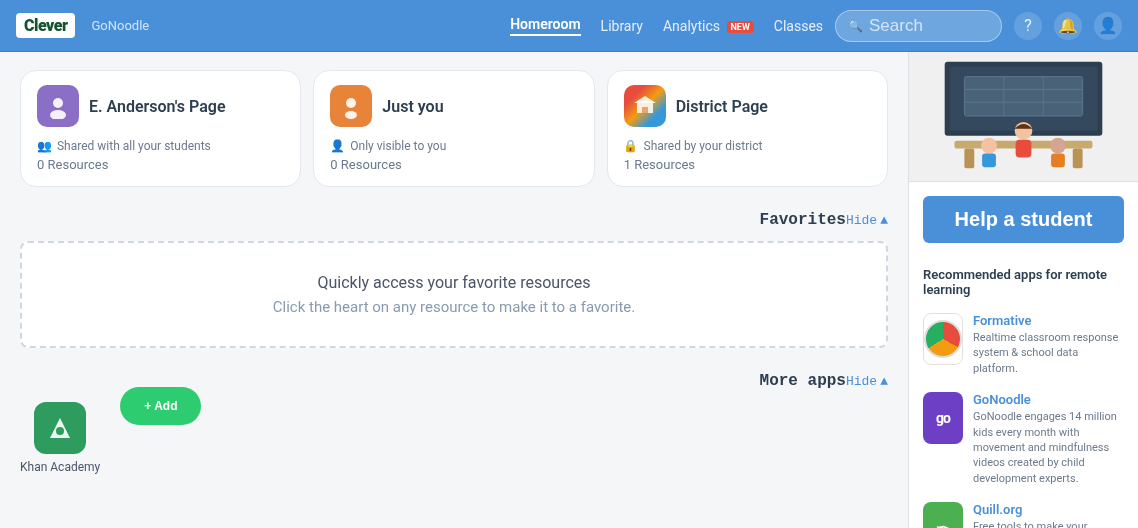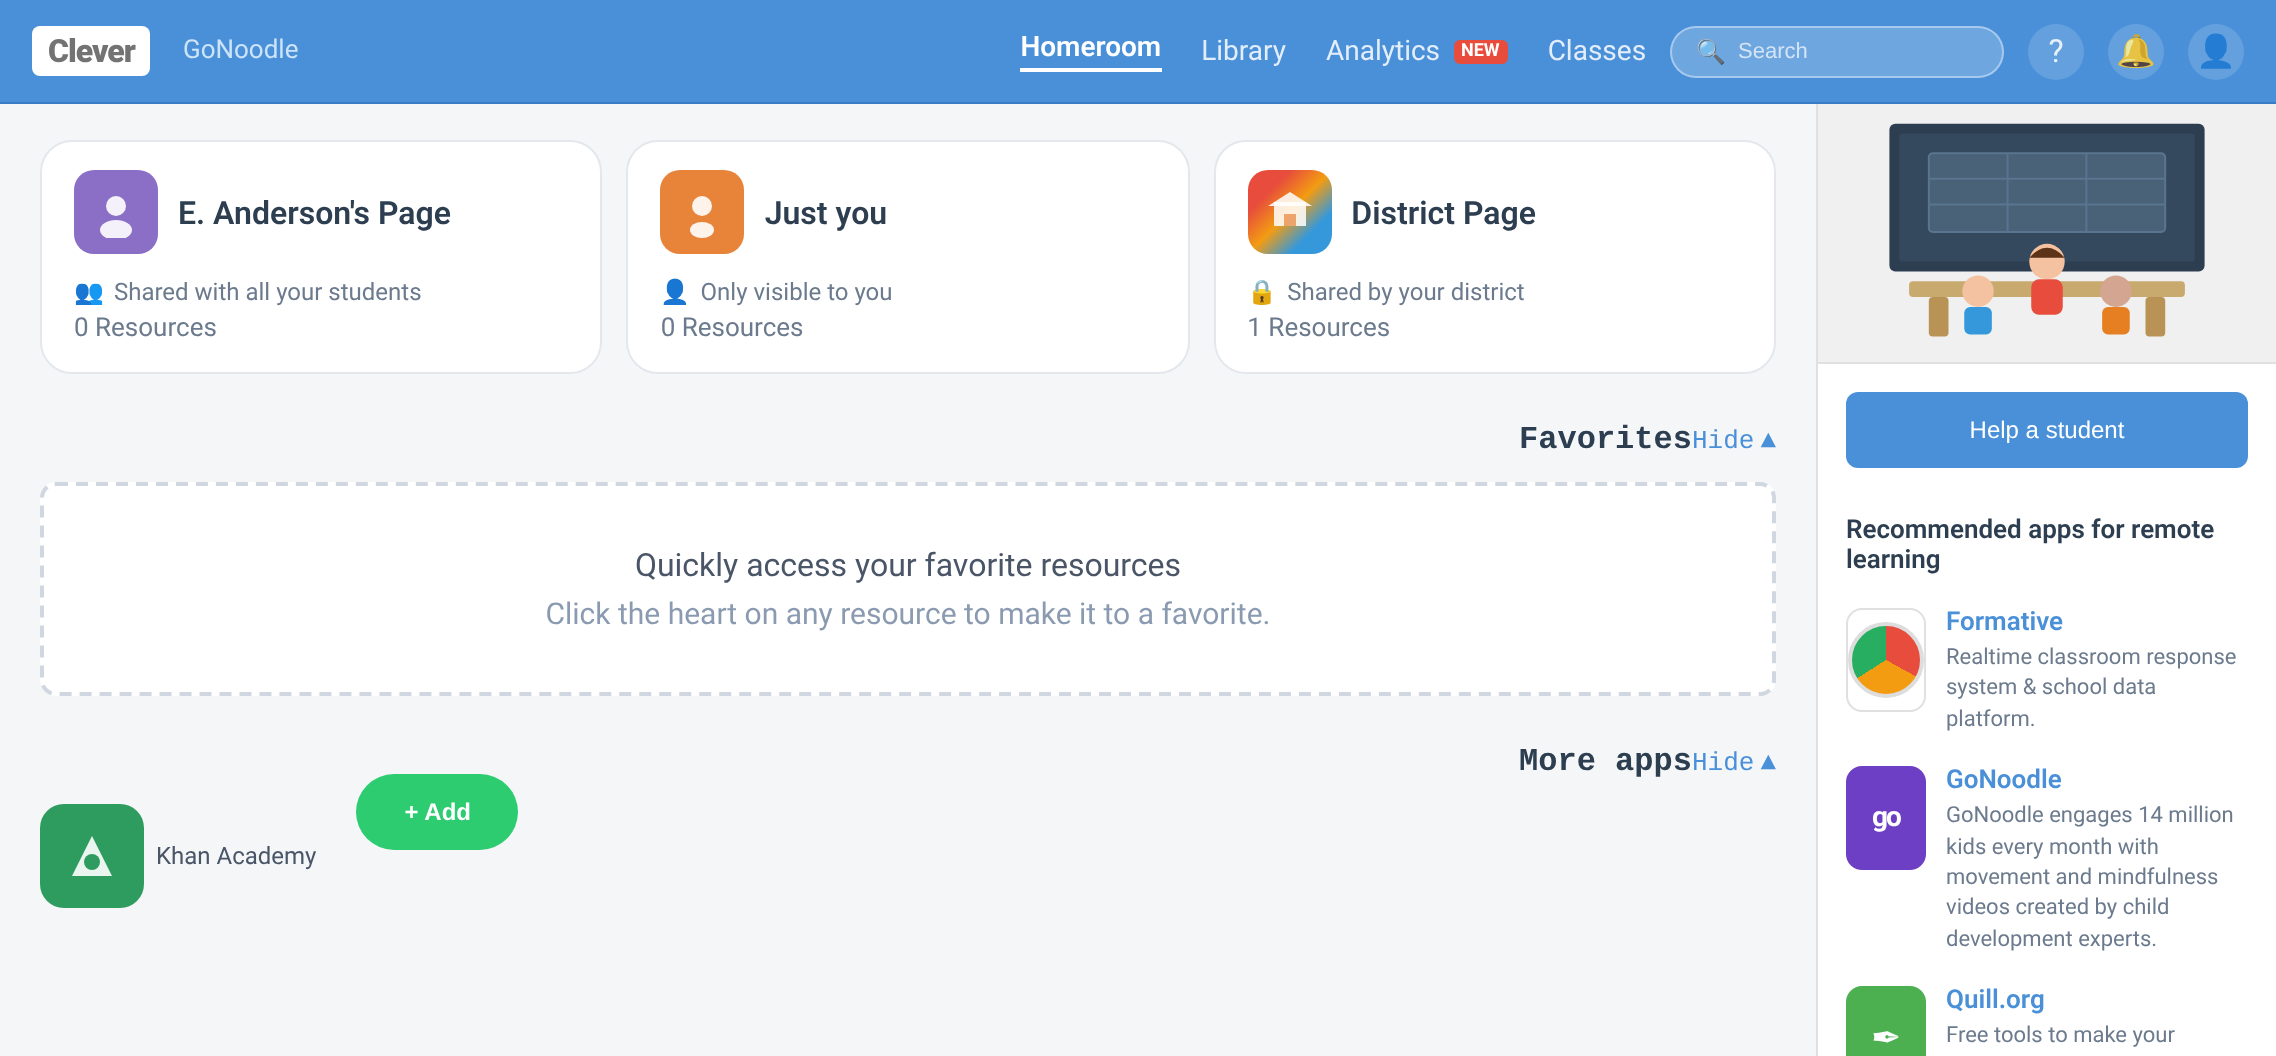--- a/index.html
+++ b/index.html
@@ -10,21 +10,21 @@
       background: #4a90d9;
       height: 52px;
       display: flex;
       align-items: center;
       padding: 0 16px;
       gap: 12px;
       border-bottom: 1px solid #3a7bc8;
     }
     .navbar-logo {
       background: white;
-      color: #737373;
+      color: #14532d;
       font-weight: 900;
       font-size: 16px;
       padding: 3px 8px;
       border-radius: 4px;
       letter-spacing: -0.5px;
     }
     .navbar-username {
       color: #cde4f8;
       font-size: 13px;
       margin-left: 4px;
@@ -65,21 +65,21 @@
       display: flex;
       align-items: center;
       gap: 6px;
       min-width: 160px;
     }
     .search-box input {
       background: transparent;
       border: none;
       outline: none;
       color: white;
-      font-size: 11px;
+      font-size: 17px;
       width: 120px;
     }
     .search-box input::placeholder { color: rgba(255,255,255,0.7); }
     .search-icon-svg { color: rgba(255,255,255,0.8); font-size: 12px; }
     .nav-icon {
       color: rgba(255,255,255,0.85);
       font-size: 16px;
       cursor: pointer;
       width: 28px;
       height: 28px;
@@ -208,21 +208,21 @@
     .more-apps-section { }
     .app-grid {
       display: flex;
       gap: 20px;
       flex-wrap: wrap;
       align-items: flex-start;
       margin-top: 8px;
     }
     .app-item {
       display: flex;
-      flex-direction: row;
+      flex-direction: column;
       align-items: center;
       gap: 6px;
       cursor: pointer;
     }
     .app-icon {
       width: 52px;
       height: 52px;
       border-radius: 12px;
       display: flex;
       align-items: center;
@@ -266,22 +266,22 @@
       width: 100%;
       max-width: 200px;
     }
     .help-btn {
       margin: 14px;
       background: #4a90d9;
       color: white;
       border: none;
       border-radius: 6px;
       padding: 12px;
-      font-size: 12px;
-      font-weight: 400;
+      font-size: 20px;
+      font-weight: 700;
       cursor: pointer;
       width: calc(100% - 28px);
     }
     .sidebar-section-title {
       padding: 10px 14px 8px;
       font-size: 13px;
       font-weight: 600;
       color: #2c3e50;
     }
     .recommended-app {

